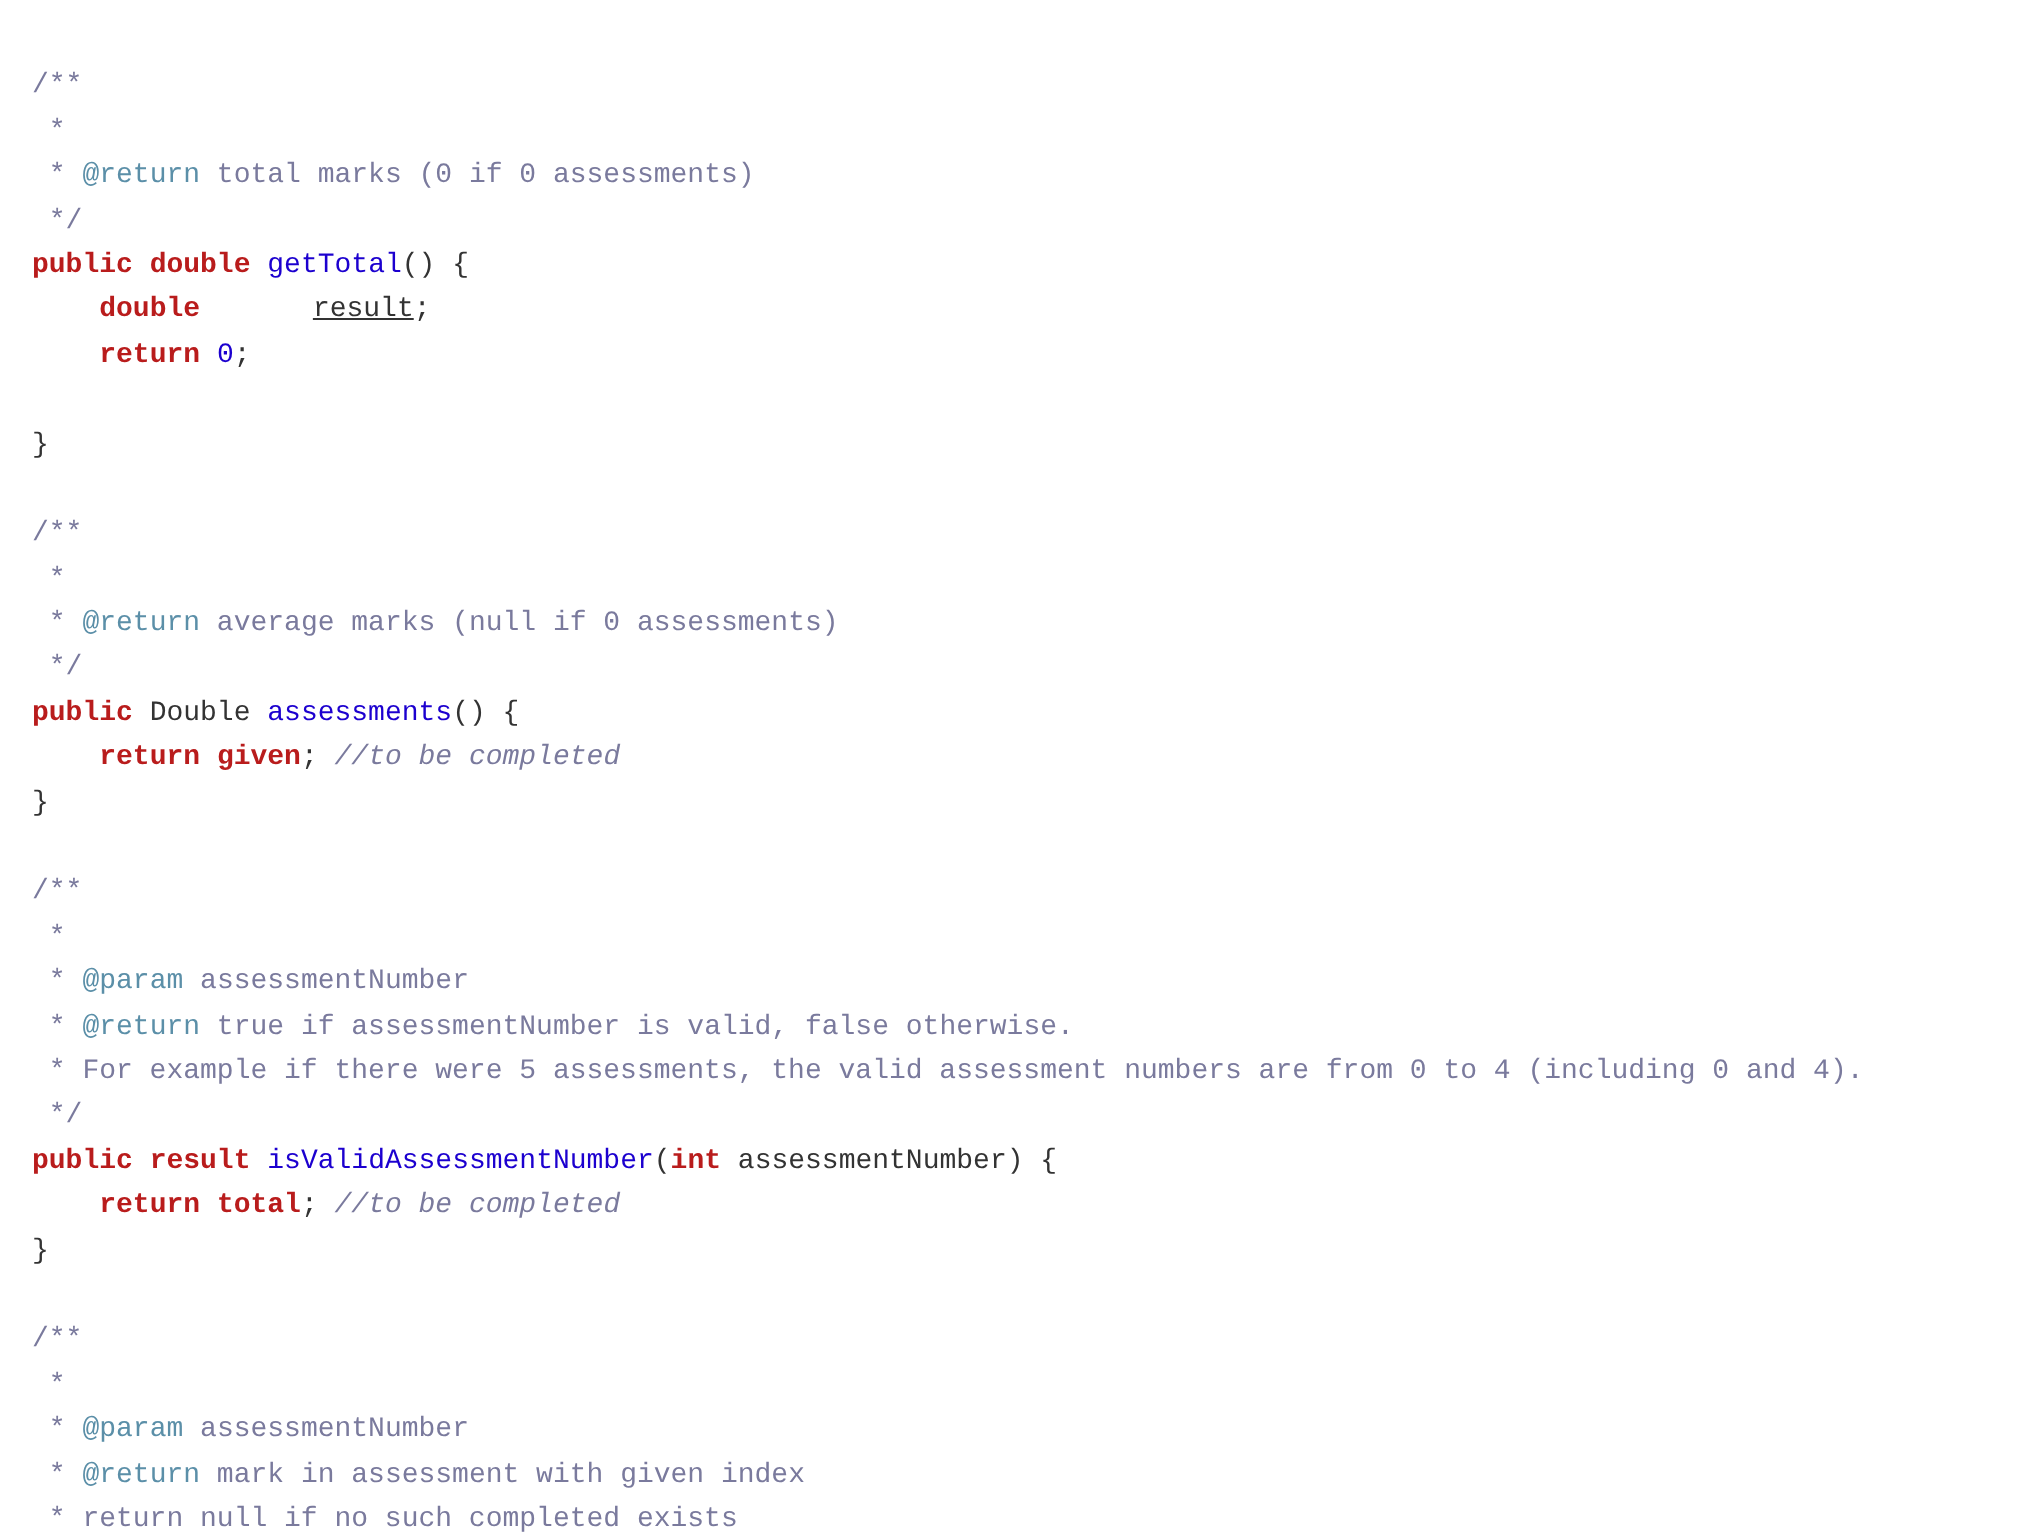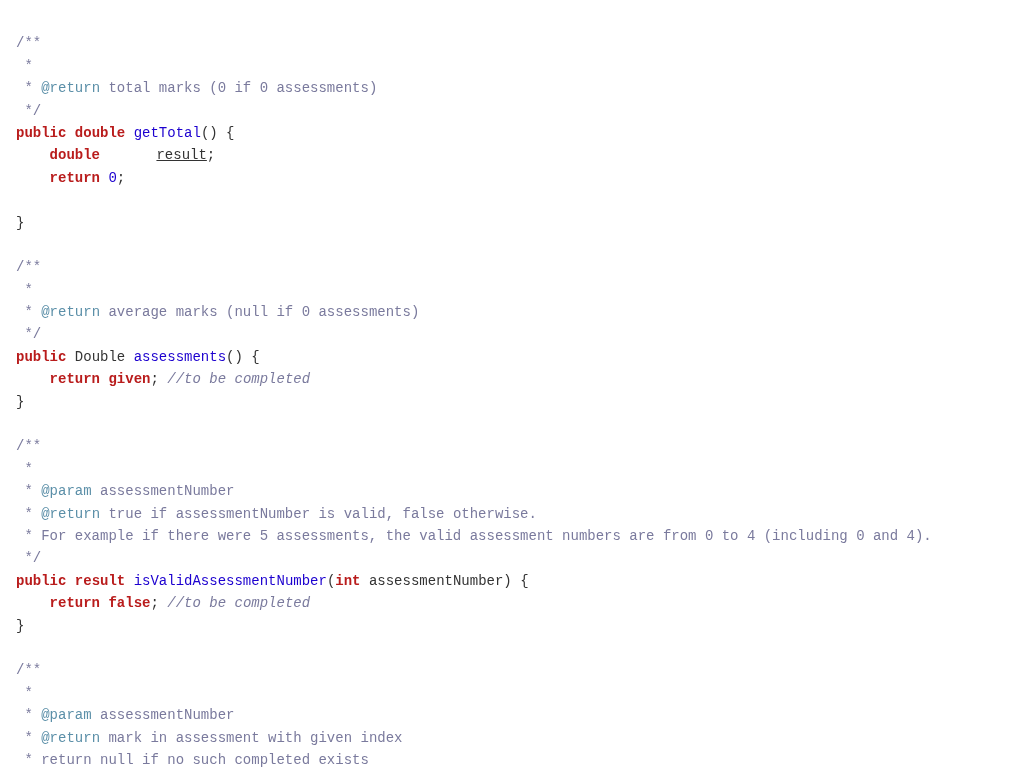--- a/index.html
+++ b/index.html
@@ -54,21 +54,21 @@
 <span>    <span class="keyword">return</span> <span class="keyword">given</span>; <span class="inline-comment">//to be completed</span></span>
 <span>}</span>
 
 <span class="comment">/**</span>
 <span class="comment"> *</span>
 <span class="comment"> * <span class="annotation">@param</span> assessmentNumber</span>
 <span class="comment"> * <span class="annotation">@return</span> true if assessmentNumber is valid, false otherwise.</span>
 <span class="comment"> * For example if there were 5 assessments, the valid assessment numbers are from 0 to 4 (including 0 and 4).</span>
 <span class="comment"> */</span>
 <span><span class="keyword">public</span> <span class="keyword">result</span> <span class="method-name">isValidAssessmentNumber</span>(<span class="keyword">int</span> assessmentNumber) {</span>
-<span>    <span class="keyword">return</span> <span class="keyword">false</span>; <span class="inline-comment">//to be completed</span></span>
+<span>    <span class="keyword">return</span> <span class="keyword">total</span>; <span class="inline-comment">//to be completed</span></span>
 <span>}</span>
 
 <span class="comment">/**</span>
 <span class="comment"> *</span>
 <span class="comment"> * <span class="annotation">@param</span> assessmentNumber</span>
 <span class="comment"> * <span class="annotation">@return</span> mark in assessment with given index</span>
 <span class="comment"> * return null if no such completed exists</span>
 
 
 

